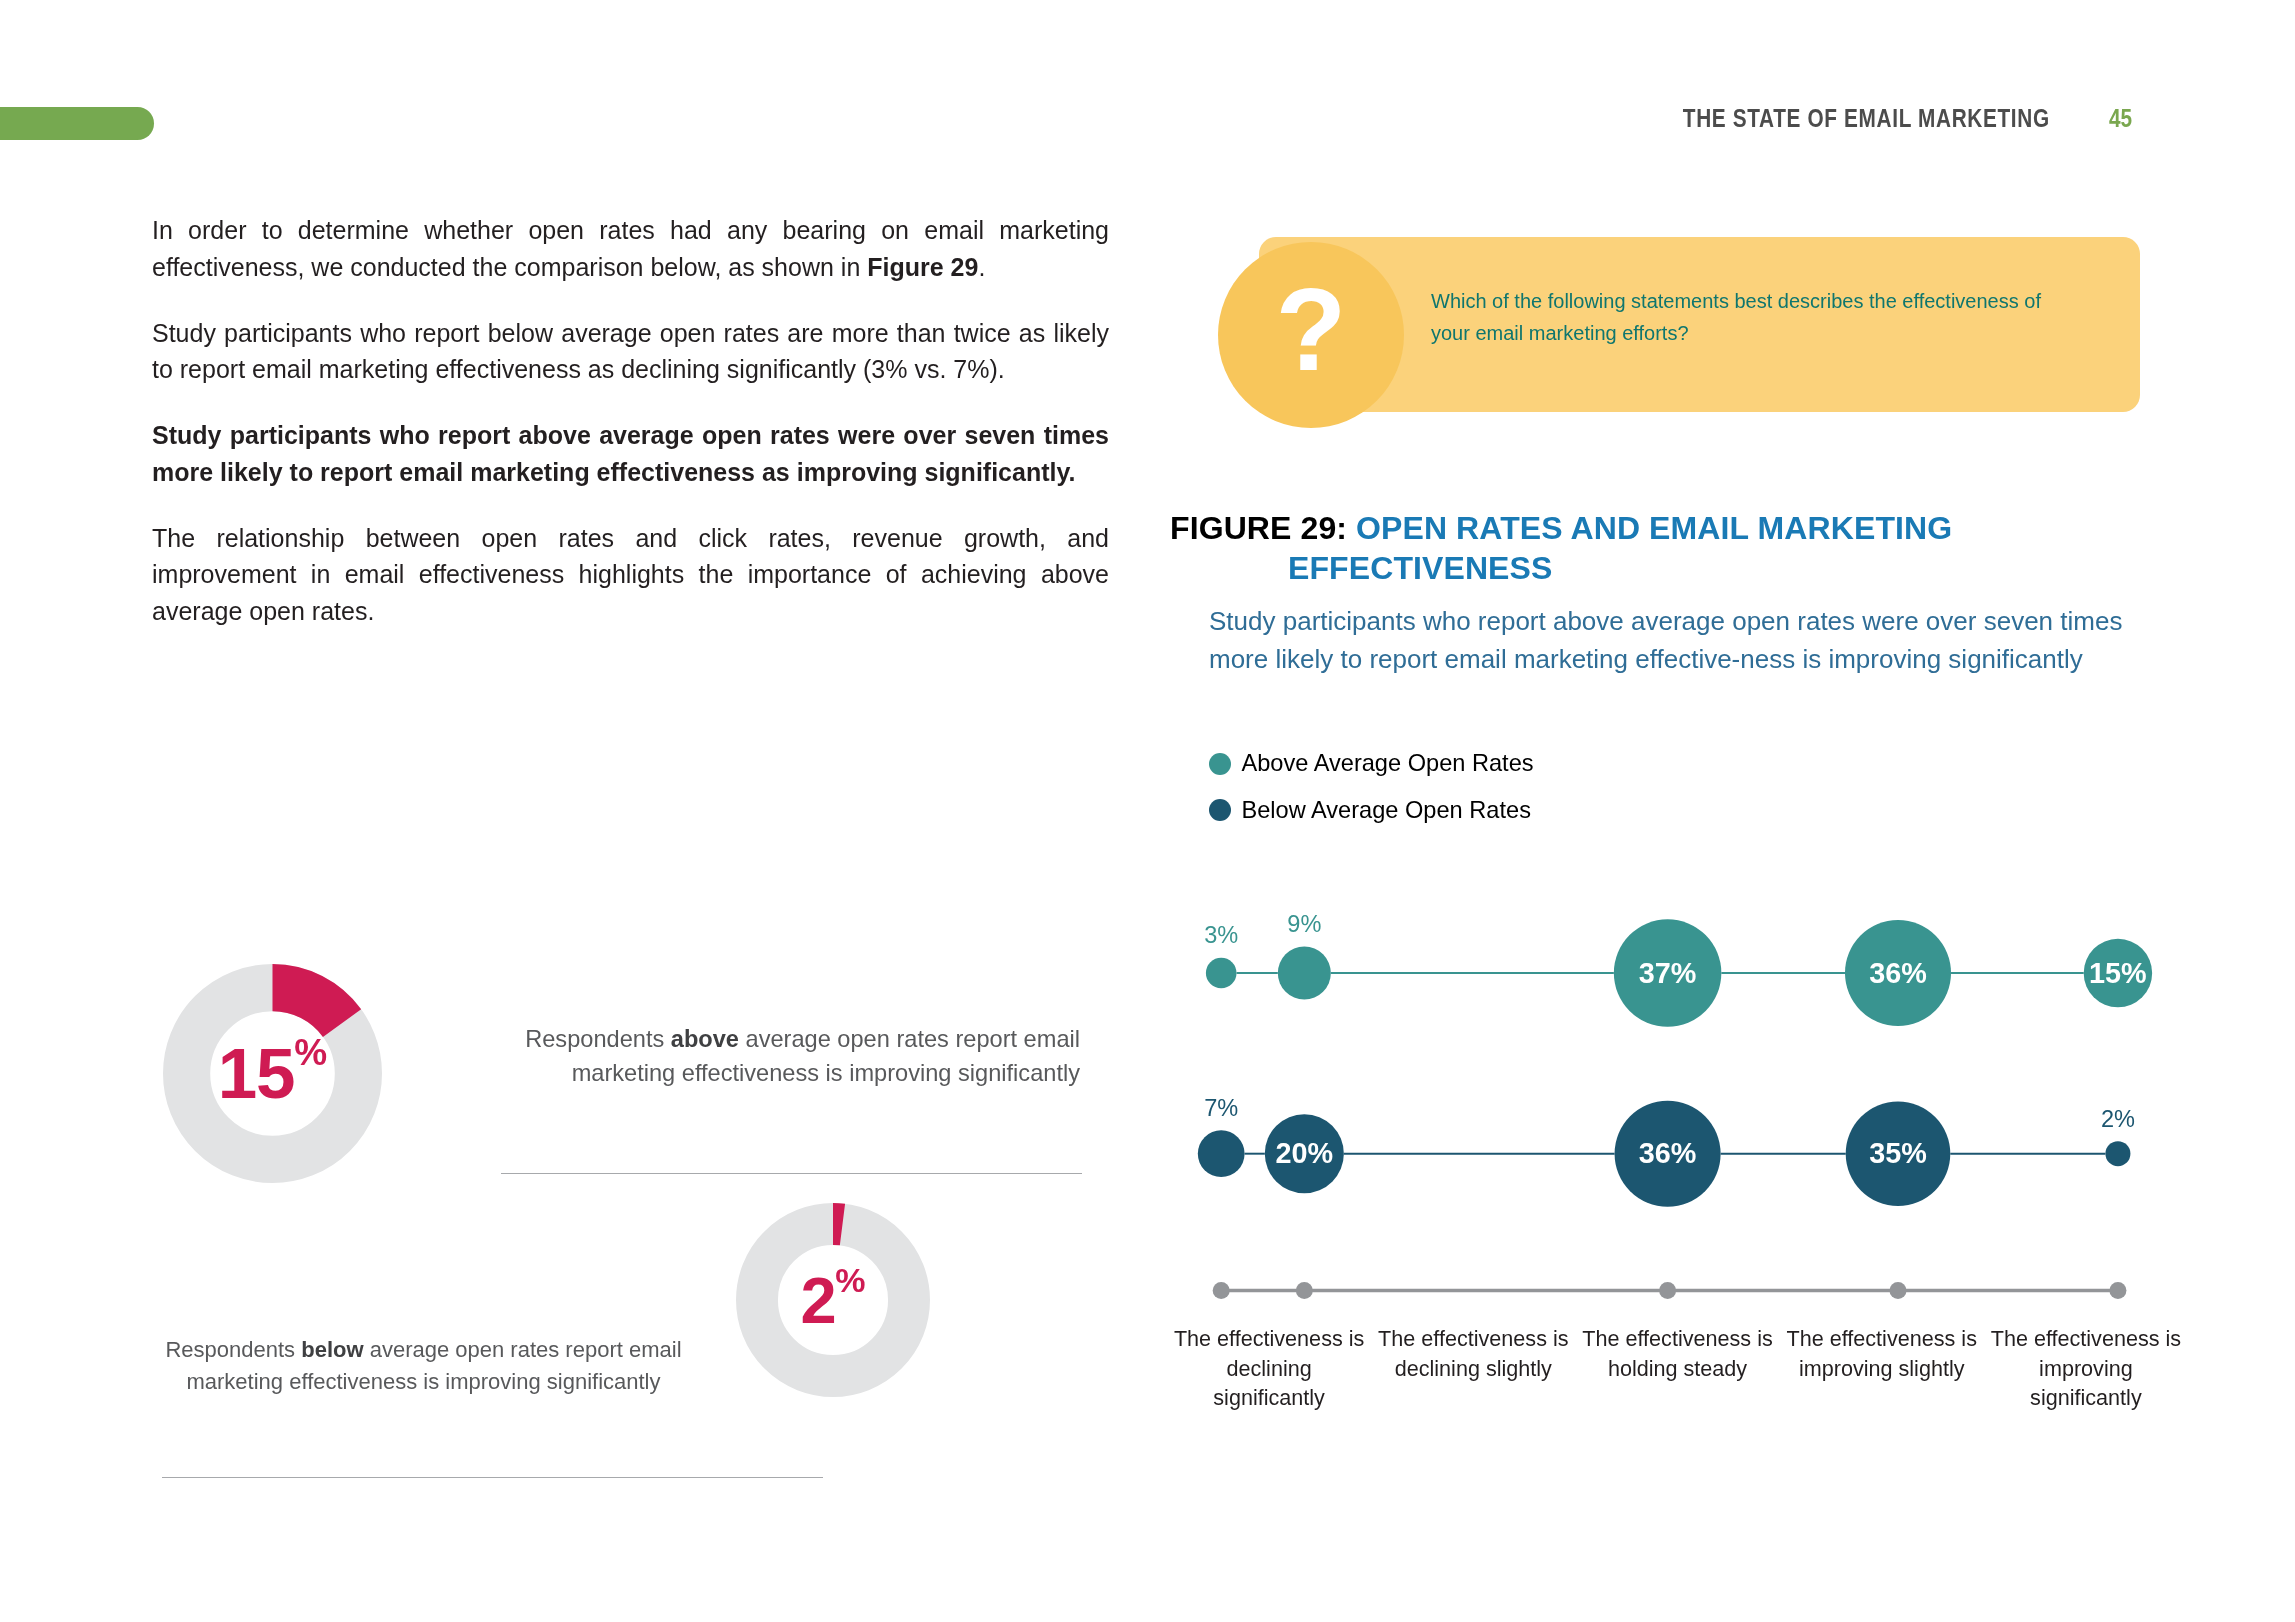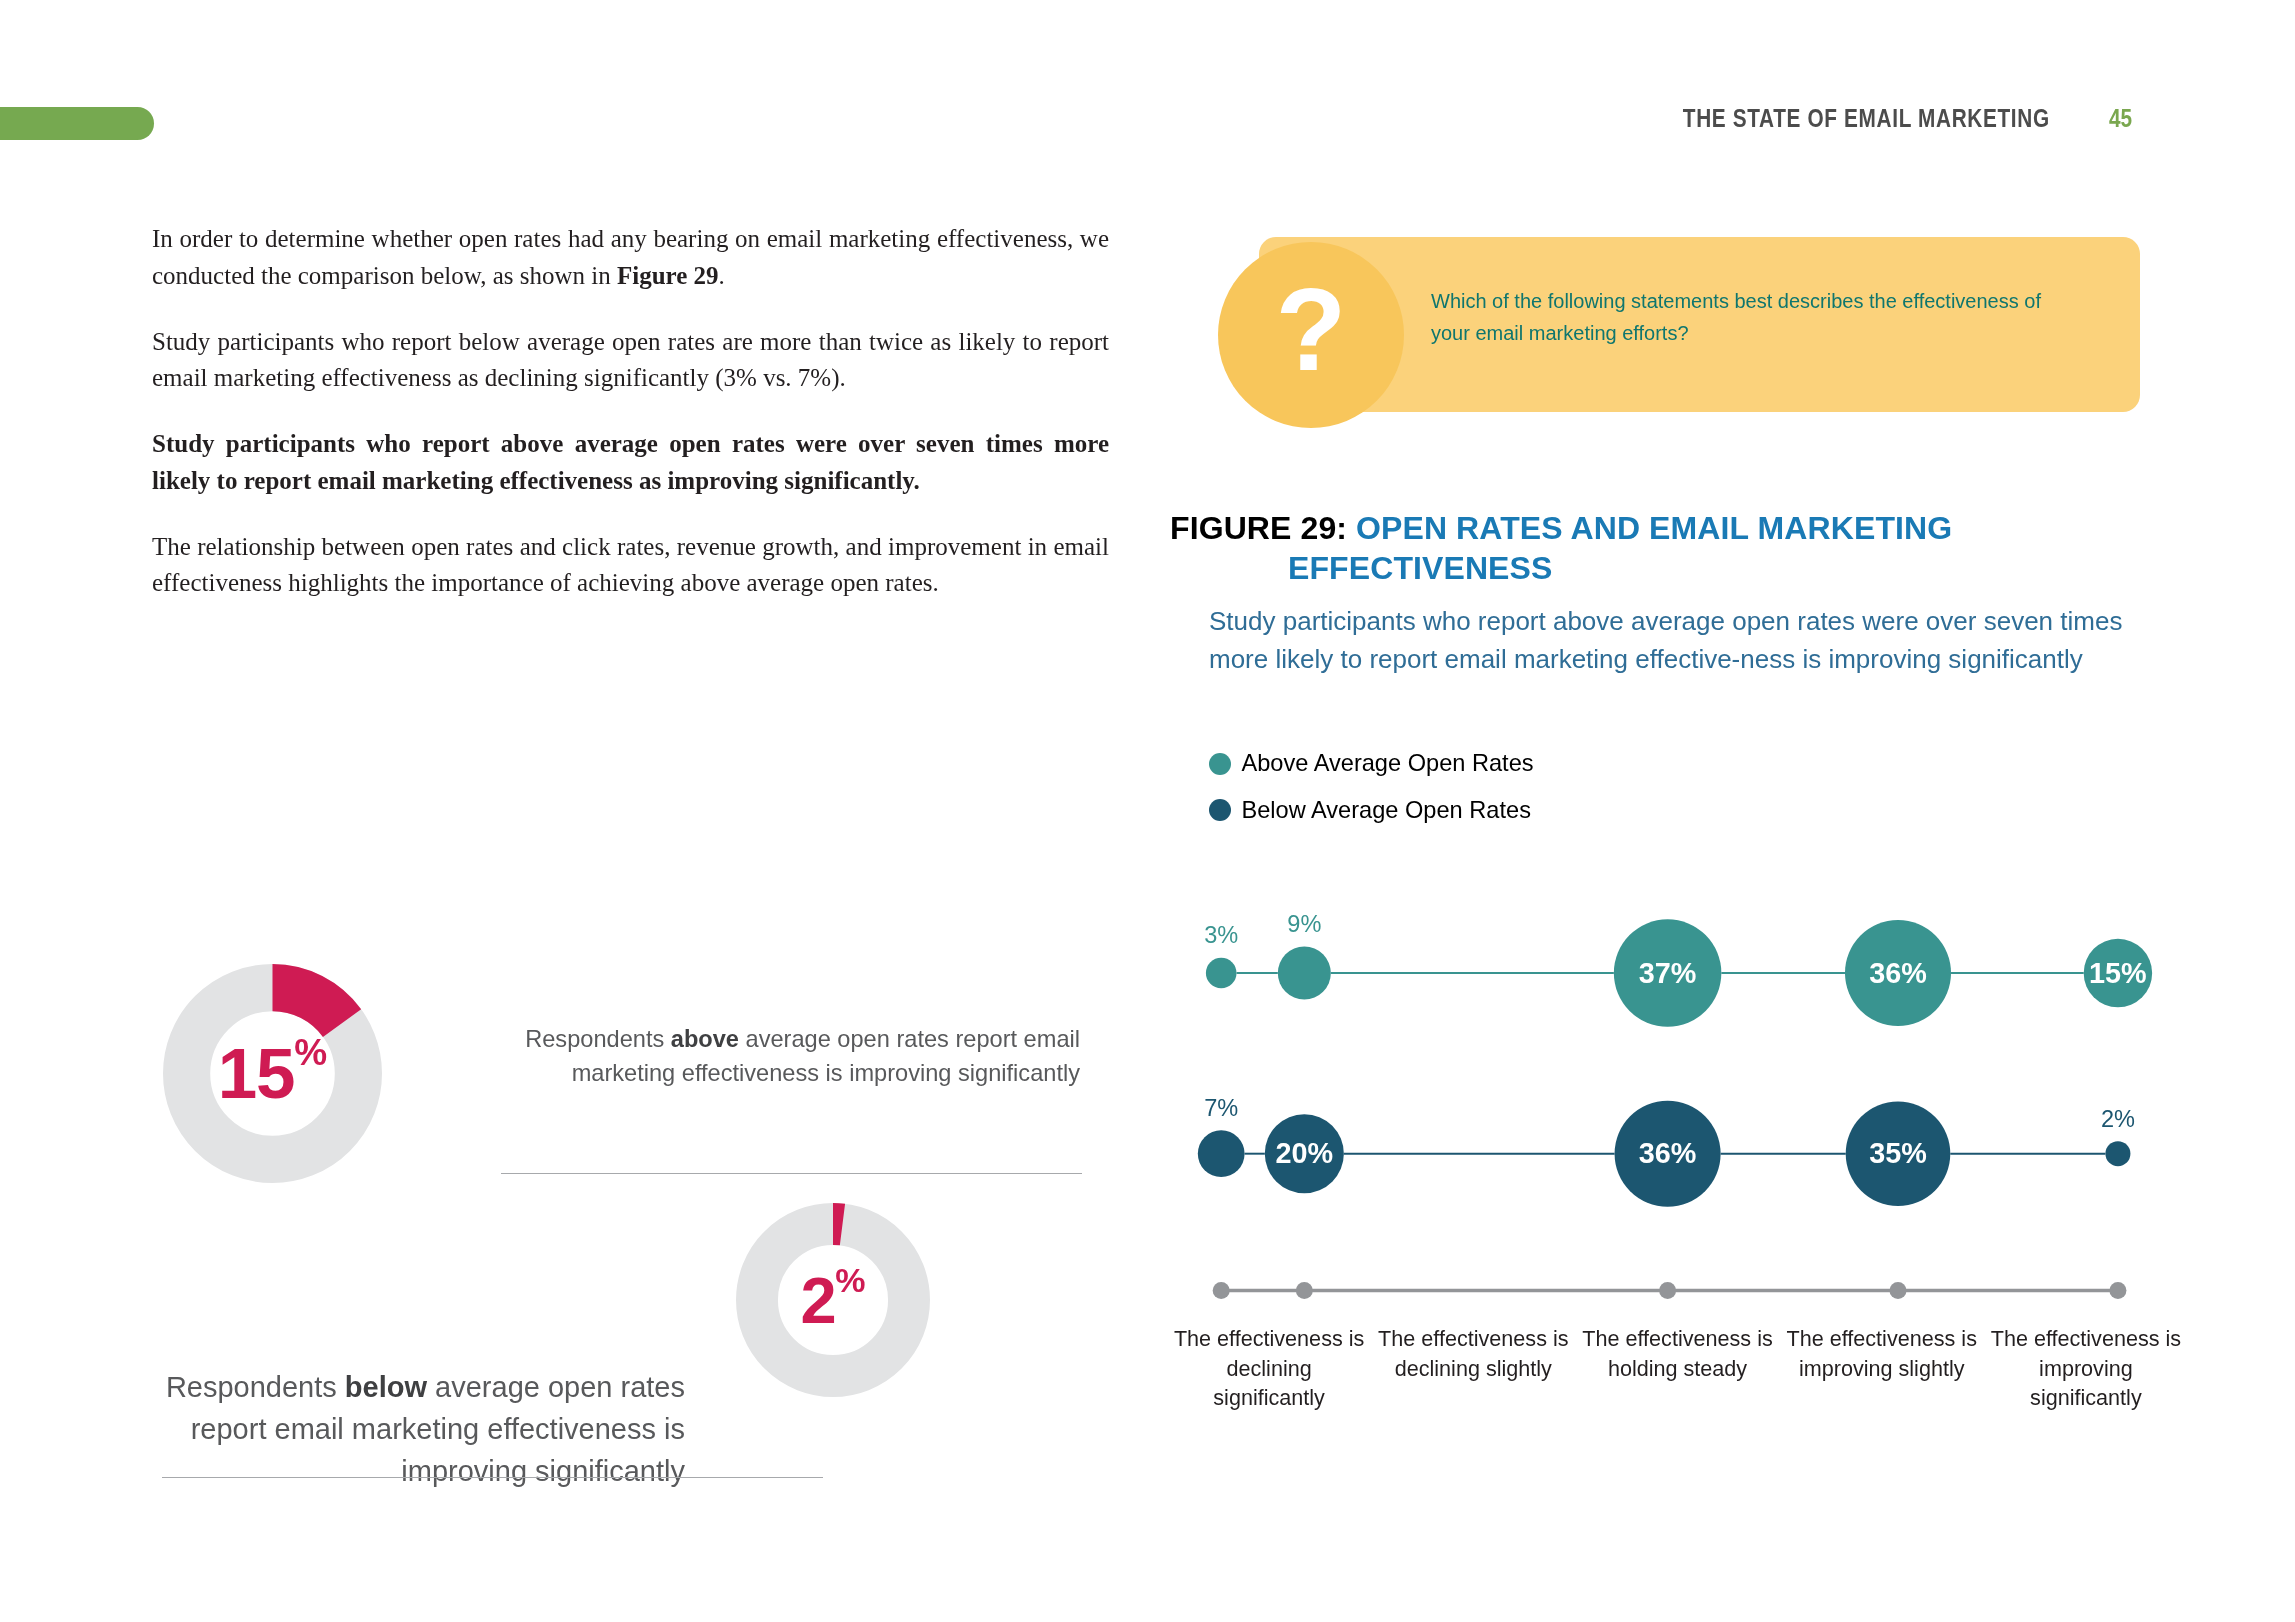--- a/index.html
+++ b/index.html
@@ -52,23 +52,22 @@
     font-size: 26px;
     color: #7aa74f;
     transform: scaleX(0.8);
     transform-origin: left baseline;
   }
 
   
   .body-col {
     position: absolute;
     left: 152px;
-    top: 221px;
+    top: 212px;
     width: 957px;
-    font-family: Liberation Serif, serif;
   }
   .body-p {
     font-size: 25px;
     line-height: 1.47;
     color: #231f20;
     text-align: justify;
     margin: 0 0 29px 0;
   }
   .body-p.bold {
     font-weight: 700;
@@ -121,24 +120,24 @@
     top: 1022px;
     width: 576px;
     text-align: right;
     font-size: 23.6px;
     line-height: 1.45;
     color: #58595b;
   }
   .cap-below {
     position: absolute;
     left: 162px;
-    top: 1366px;
+    top: 1334px;
     width: 523px;
-    text-align: right;
-    font-size: 29px;
+    text-align: center;
+    font-size: 22px;
     line-height: 1.45;
     color: #58595b;
   }
   .cap-above b, .cap-below b { font-weight: 700; color: #3f4042; }
   .rule-above {
     position: absolute;
     left: 501px;
     top: 1173px;
     width: 581px;
     height: 1.3px;

